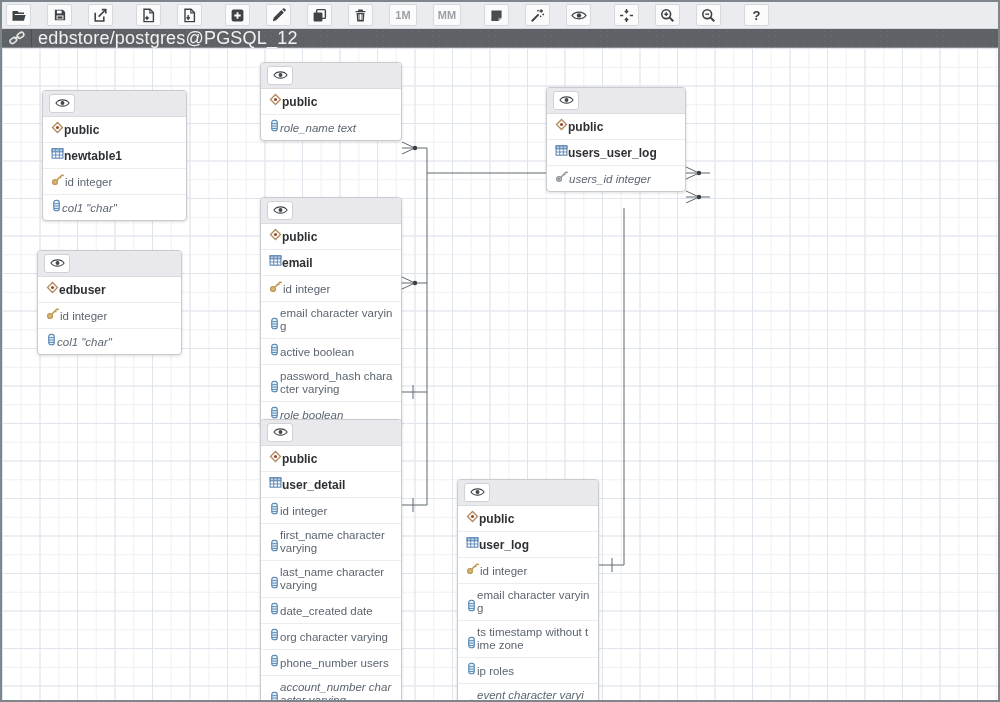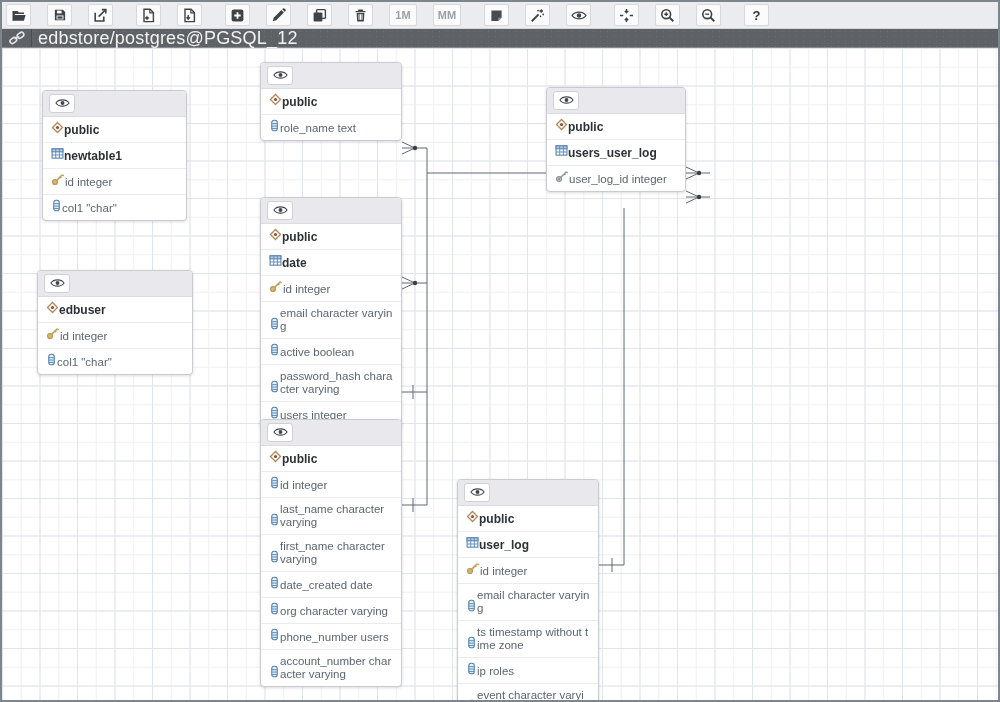--- a/index.html
+++ b/index.html
@@ -62,21 +62,21 @@
     border-radius:3px 3px 0 0;padding:3px 6px;height:26px;
   }
   .eye-btn{
     width:26px;height:19px;background:#fff;border:1px solid #cfd1d4;border-radius:3px;
     display:flex;align-items:center;justify-content:center;padding:0;cursor:pointer;
   }
   .row{
     display:flex;align-items:flex-end;gap:0;
     padding:5px 8px;border-bottom:1px solid #ececee;line-height:13px;
   }
-  .row:last-child{border-bottom:none;}
+  .row:last-child{border-bottom:none;font-style:italic;}
   .row .ric{flex:0 0 auto;margin-top:-1px;}
   .row .rtx{word-break:break-all;}
   .row.bold{font-weight:bold;color:#2e3134;font-size:12px;}
 </style>
 </head>
 <body>
 
 <div class="window">
 
   <div class="toolbar">
@@ -315,21 +315,21 @@
               <rect x="3" y="1.2" width="6" height="11.6" rx="2.6" fill="#e9f1f8" stroke="#4c7fae" stroke-width="1.2"></rect>
               <g stroke="#4c7fae" stroke-width="1">
                 <line x1="3.4" y1="5" x2="8.6" y2="5"></line>
                 <line x1="3.4" y1="7.6" x2="8.6" y2="7.6"></line>
                 <line x1="3.4" y1="10.2" x2="8.6" y2="10.2"></line>
               </g>
             </svg></span>
           <span class="rtx">col1 "char"</span>
         </div>
       </div>
-      <div class="node" style="left: 35px; top: 222px; width: 156px;">
+      <div class="node" style="left: 35px; top: 202px; width: 145px;">
     <div class="node-header">
       <button class="eye-btn">
         <span><svg width="15" height="10" viewBox="0 0 16 10">
                 <path d="M1 5 C4 .6 12 .6 15 5 C12 9.4 4 9.4 1 5 Z" fill="none" stroke="#43484d" stroke-width="1.2"></path>
                 <circle cx="8" cy="5" r="2.1" fill="#43484d"></circle>
               </svg></span>
       </button>
     </div>
     <div class="row bold">
       <span class="ric"><svg width="13" height="13" viewBox="0 0 14 14">
@@ -408,21 +408,21 @@
       <span class="rtx">public</span>
     </div>
     <div class="row bold">
       <span class="ric"><svg width="13" height="13" viewBox="0 0 14 14">
               <rect x="1.2" y="2" width="11.6" height="10" fill="#fff" stroke="#5b87b5" stroke-width="1.2"></rect>
               <rect x="1.2" y="2" width="11.6" height="3.2" fill="#b7cde3" stroke="#5b87b5" stroke-width="1.2"></rect>
               <line x1="5.1" y1="2" x2="5.1" y2="12" stroke="#5b87b5"></line>
               <line x1="9" y1="2" x2="9" y2="12" stroke="#5b87b5"></line>
               <line x1="1.2" y1="8.6" x2="12.8" y2="8.6" stroke="#5b87b5"></line>
             </svg></span>
-      <span class="rtx">date</span>
+      <span class="rtx">email</span>
     </div>
   <div class="row">
           <span class="ric"><svg width="14" height="13" viewBox="0 0 15 14">
               <g fill="#dcb877" stroke="#bf9a56" stroke-width="1.5">
                 <circle cx="4.3" cy="9.7" r="2.6"></circle>
               </g>
               <g fill="none" stroke="#bf9a56" stroke-width="1.6">
                 <path d="M6.3 7.7 L12.2 1.8"></path>
                 <path d="M12.2 1.8 l1.4 1.4"></path>
                 <path d="M9.8 4.2 l1.2 1.2"></path>
@@ -465,21 +465,21 @@
         </div>
         <div class="row">
           <span class="ric"><svg width="11" height="13" viewBox="0 0 12 14">
               <rect x="3" y="1.2" width="6" height="11.6" rx="2.6" fill="#e9f1f8" stroke="#4c7fae" stroke-width="1.2"></rect>
               <g stroke="#4c7fae" stroke-width="1">
                 <line x1="3.4" y1="5" x2="8.6" y2="5"></line>
                 <line x1="3.4" y1="7.6" x2="8.6" y2="7.6"></line>
                 <line x1="3.4" y1="10.2" x2="8.6" y2="10.2"></line>
               </g>
             </svg></span>
-          <span class="rtx">users integer</span>
+          <span class="rtx">role boolean</span>
         </div>
       </div>
       <div class="node" style="left: 544px; top: 39px; width: 140px;">
     <div class="node-header">
       <button class="eye-btn">
         <span><svg width="15" height="10" viewBox="0 0 16 10">
                 <path d="M1 5 C4 .6 12 .6 15 5 C12 9.4 4 9.4 1 5 Z" fill="none" stroke="#43484d" stroke-width="1.2"></path>
                 <circle cx="8" cy="5" r="2.1" fill="#43484d"></circle>
               </svg></span>
       </button>
@@ -494,83 +494,93 @@
     <div class="row bold">
       <span class="ric"><svg width="13" height="13" viewBox="0 0 14 14">
               <rect x="1.2" y="2" width="11.6" height="10" fill="#fff" stroke="#5b87b5" stroke-width="1.2"></rect>
               <rect x="1.2" y="2" width="11.6" height="3.2" fill="#b7cde3" stroke="#5b87b5" stroke-width="1.2"></rect>
               <line x1="5.1" y1="2" x2="5.1" y2="12" stroke="#5b87b5"></line>
               <line x1="9" y1="2" x2="9" y2="12" stroke="#5b87b5"></line>
               <line x1="1.2" y1="8.6" x2="12.8" y2="8.6" stroke="#5b87b5"></line>
             </svg></span>
       <span class="rtx">users_user_log</span>
     </div>
-        <div class="row">
+  <div class="row">
           <span class="ric"><svg width="14" height="13" viewBox="0 0 15 14">
               <g fill="#f2f3f4" stroke="#8d949c" stroke-width="1.4">
                 <circle cx="4.3" cy="9.7" r="2.6"></circle>
                 <circle cx="4.3" cy="9.7" r="0.9"></circle>
               </g>
               <g fill="none" stroke="#8d949c" stroke-width="1.5">
                 <path d="M6.3 7.7 L12.2 1.8"></path>
                 <path d="M12.2 1.8 l1.4 1.4"></path>
                 <path d="M9.8 4.2 l1.2 1.2"></path>
               </g>
             </svg></span>
-          <span class="rtx">user_log_id integer</span>
+          <span class="rtx">users_id integer</span>
         </div>
       </div>
       <div class="node" style="left: 258px; top: 371px; width: 142px;">
     <div class="node-header">
       <button class="eye-btn">
         <span><svg width="15" height="10" viewBox="0 0 16 10">
                 <path d="M1 5 C4 .6 12 .6 15 5 C12 9.4 4 9.4 1 5 Z" fill="none" stroke="#43484d" stroke-width="1.2"></path>
                 <circle cx="8" cy="5" r="2.1" fill="#43484d"></circle>
               </svg></span>
       </button>
     </div>
     <div class="row bold">
       <span class="ric"><svg width="13" height="13" viewBox="0 0 14 14">
               <rect x="3.2" y="3.2" width="7.6" height="7.6" fill="#fff" stroke="#b3895a" stroke-width="1.4" transform="rotate(45 7 7)"></rect>
               <circle cx="7" cy="7" r="1.7" fill="#9c4a2f"></circle>
             </svg></span>
       <span class="rtx">public</span>
     </div>
+    <div class="row bold">
+      <span class="ric"><svg width="13" height="13" viewBox="0 0 14 14">
+              <rect x="1.2" y="2" width="11.6" height="10" fill="#fff" stroke="#5b87b5" stroke-width="1.2"></rect>
+              <rect x="1.2" y="2" width="11.6" height="3.2" fill="#b7cde3" stroke="#5b87b5" stroke-width="1.2"></rect>
+              <line x1="5.1" y1="2" x2="5.1" y2="12" stroke="#5b87b5"></line>
+              <line x1="9" y1="2" x2="9" y2="12" stroke="#5b87b5"></line>
+              <line x1="1.2" y1="8.6" x2="12.8" y2="8.6" stroke="#5b87b5"></line>
+            </svg></span>
+      <span class="rtx">user_detail</span>
+    </div>
   <div class="row">
           <span class="ric"><svg width="11" height="13" viewBox="0 0 12 14">
               <rect x="3" y="1.2" width="6" height="11.6" rx="2.6" fill="#e9f1f8" stroke="#4c7fae" stroke-width="1.2"></rect>
               <g stroke="#4c7fae" stroke-width="1">
                 <line x1="3.4" y1="5" x2="8.6" y2="5"></line>
                 <line x1="3.4" y1="7.6" x2="8.6" y2="7.6"></line>
                 <line x1="3.4" y1="10.2" x2="8.6" y2="10.2"></line>
               </g>
             </svg></span>
           <span class="rtx">id integer</span>
         </div>
         <div class="row">
           <span class="ric"><svg width="11" height="13" viewBox="0 0 12 14">
               <rect x="3" y="1.2" width="6" height="11.6" rx="2.6" fill="#e9f1f8" stroke="#4c7fae" stroke-width="1.2"></rect>
               <g stroke="#4c7fae" stroke-width="1">
                 <line x1="3.4" y1="5" x2="8.6" y2="5"></line>
                 <line x1="3.4" y1="7.6" x2="8.6" y2="7.6"></line>
                 <line x1="3.4" y1="10.2" x2="8.6" y2="10.2"></line>
               </g>
             </svg></span>
+          <span class="rtx">first_name character varying</span>
+        </div>
+        <div class="row">
+          <span class="ric"><svg width="11" height="13" viewBox="0 0 12 14">
+              <rect x="3" y="1.2" width="6" height="11.6" rx="2.6" fill="#e9f1f8" stroke="#4c7fae" stroke-width="1.2"></rect>
+              <g stroke="#4c7fae" stroke-width="1">
+                <line x1="3.4" y1="5" x2="8.6" y2="5"></line>
+                <line x1="3.4" y1="7.6" x2="8.6" y2="7.6"></line>
+                <line x1="3.4" y1="10.2" x2="8.6" y2="10.2"></line>
+              </g>
+            </svg></span>
           <span class="rtx">last_name character varying</span>
-        </div>
-        <div class="row">
-          <span class="ric"><svg width="11" height="13" viewBox="0 0 12 14">
-              <rect x="3" y="1.2" width="6" height="11.6" rx="2.6" fill="#e9f1f8" stroke="#4c7fae" stroke-width="1.2"></rect>
-              <g stroke="#4c7fae" stroke-width="1">
-                <line x1="3.4" y1="5" x2="8.6" y2="5"></line>
-                <line x1="3.4" y1="7.6" x2="8.6" y2="7.6"></line>
-                <line x1="3.4" y1="10.2" x2="8.6" y2="10.2"></line>
-              </g>
-            </svg></span>
-          <span class="rtx">first_name character varying</span>
         </div>
         <div class="row">
           <span class="ric"><svg width="11" height="13" viewBox="0 0 12 14">
               <rect x="3" y="1.2" width="6" height="11.6" rx="2.6" fill="#e9f1f8" stroke="#4c7fae" stroke-width="1.2"></rect>
               <g stroke="#4c7fae" stroke-width="1">
                 <line x1="3.4" y1="5" x2="8.6" y2="5"></line>
                 <line x1="3.4" y1="7.6" x2="8.6" y2="7.6"></line>
                 <line x1="3.4" y1="10.2" x2="8.6" y2="10.2"></line>
               </g>
             </svg></span>

